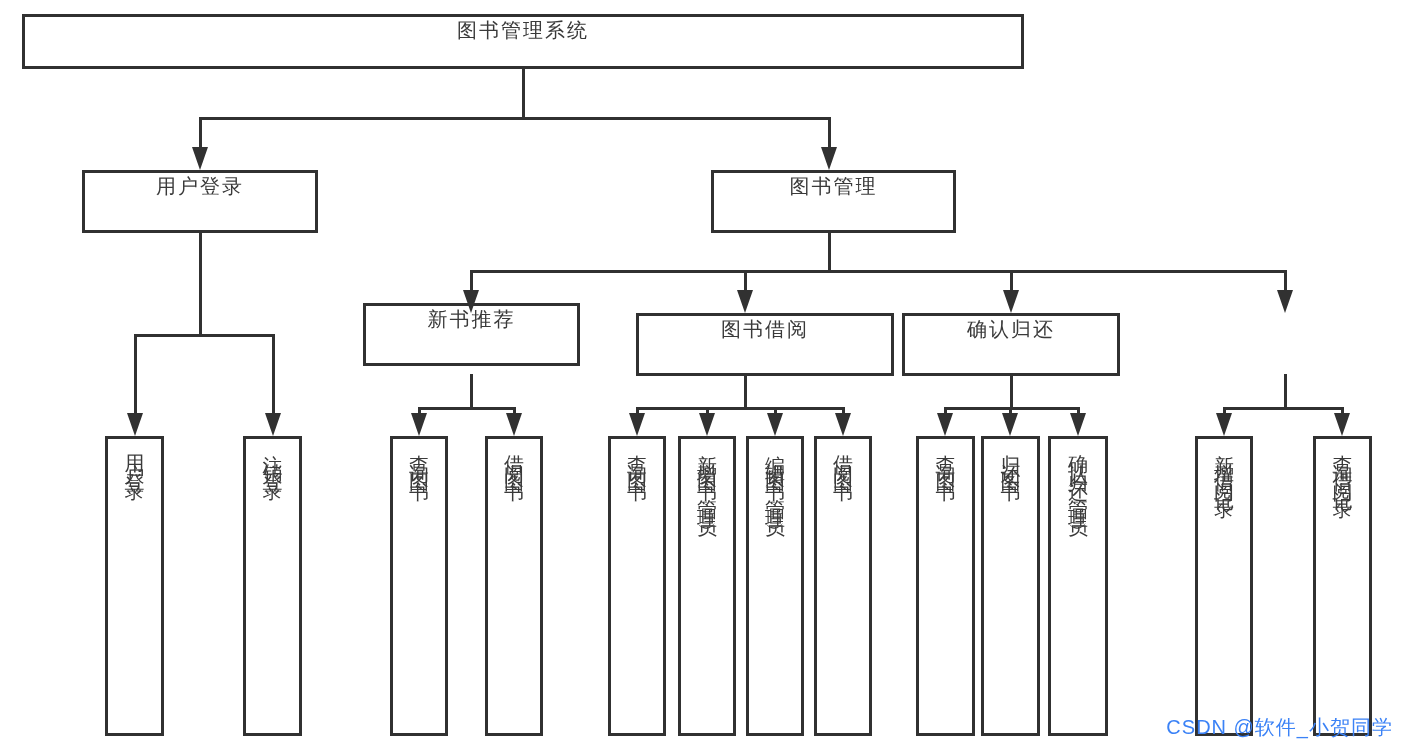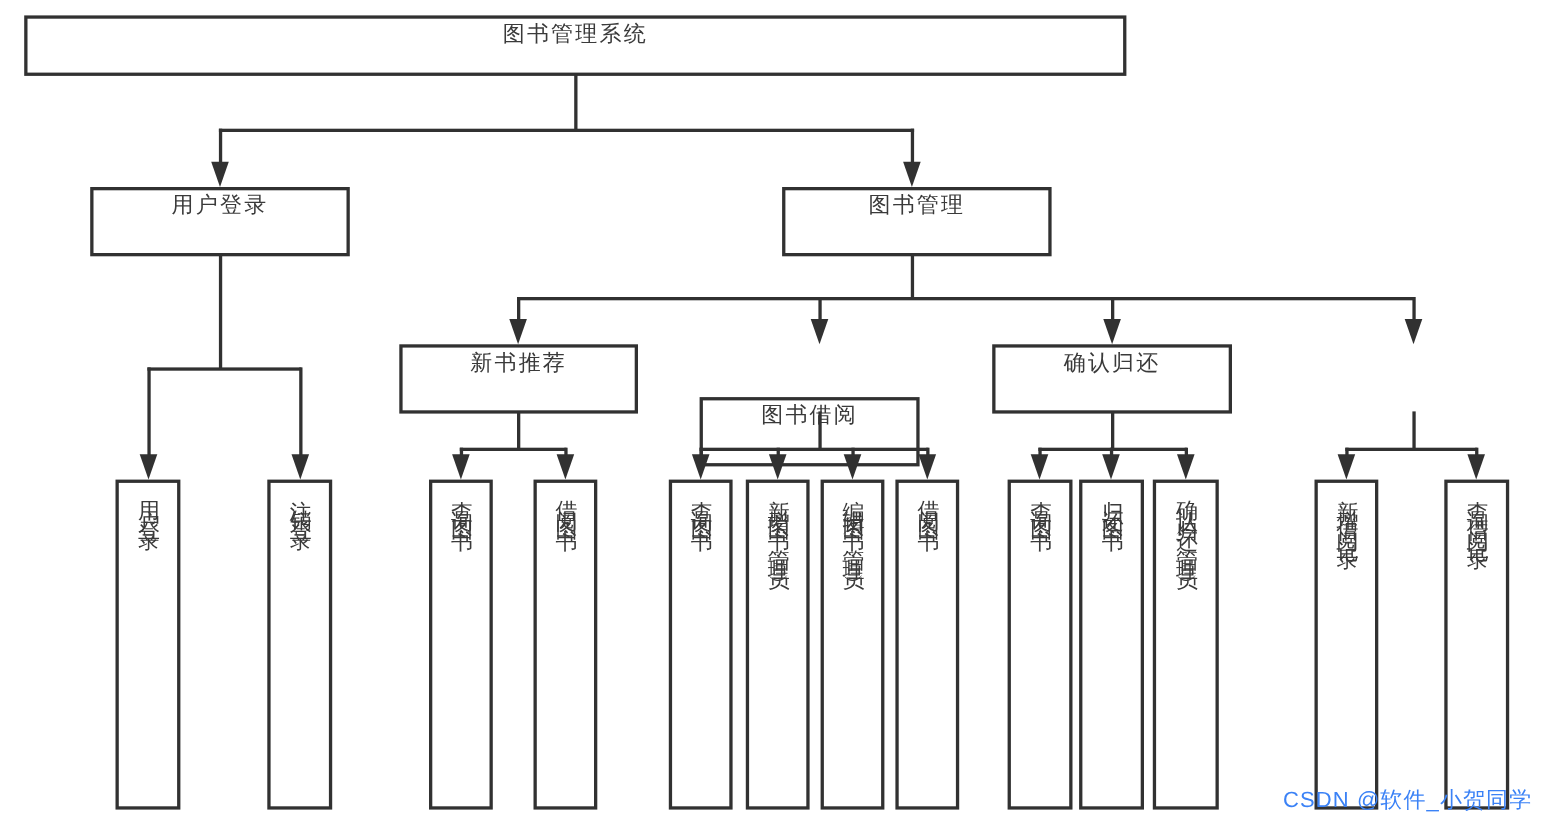--- a/index.html
+++ b/index.html
@@ -37,24 +37,24 @@
     <span>图书管理系统</span>
   </div>
 
   <div class="box" style="left:82px;top:170px;width:236px;height:63px;">
     <span>用户登录</span>
   </div>
   <div class="box" style="left:711px;top:170px;width:245px;height:63px;">
     <span>图书管理</span>
   </div>
 
-  <div class="box" style="left:363px;top:313px;width:217px;height:63px;">
+  <div class="box" style="left:363px;top:303px;width:217px;height:63px;">
     <span>新书推荐</span>
   </div>
-  <div class="box" style="left:636px;top:313px;width:200px;height:63px;margin-top:48px;">
+  <div class="box" style="left:636px;top:313px;width:258px;height:63px;">
     <span>图书借阅</span>
   </div>
   <div class="box" style="left:902px;top:313px;width:218px;height:63px;">
     <span>确认归还</span>
   </div>
 
   <div class="box vert" style="left:105px;top:436px;width:59px;height:300px;">
     <span>用户登录</span>
   </div>
   <div class="box vert" style="left:243px;top:436px;width:59px;height:300px;">

